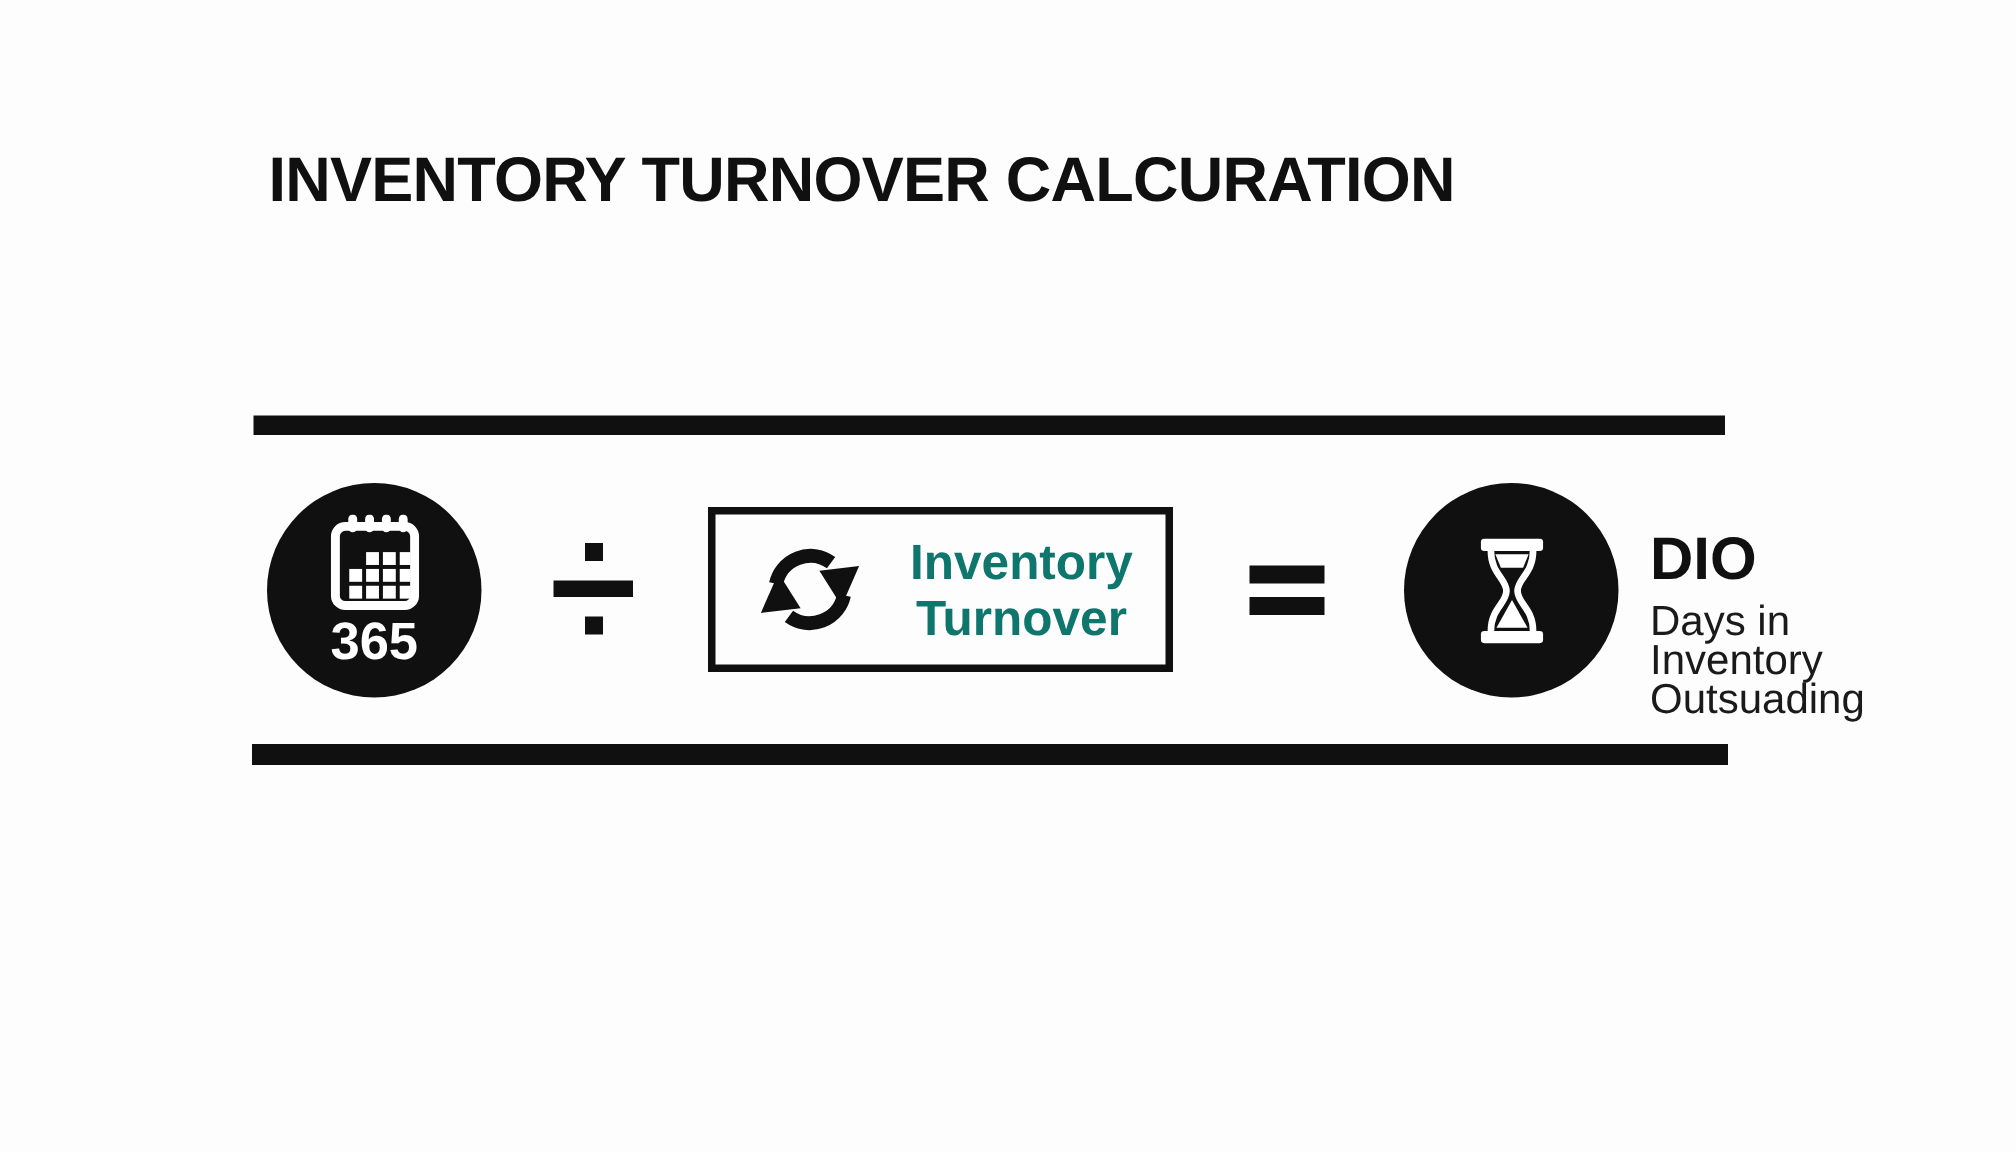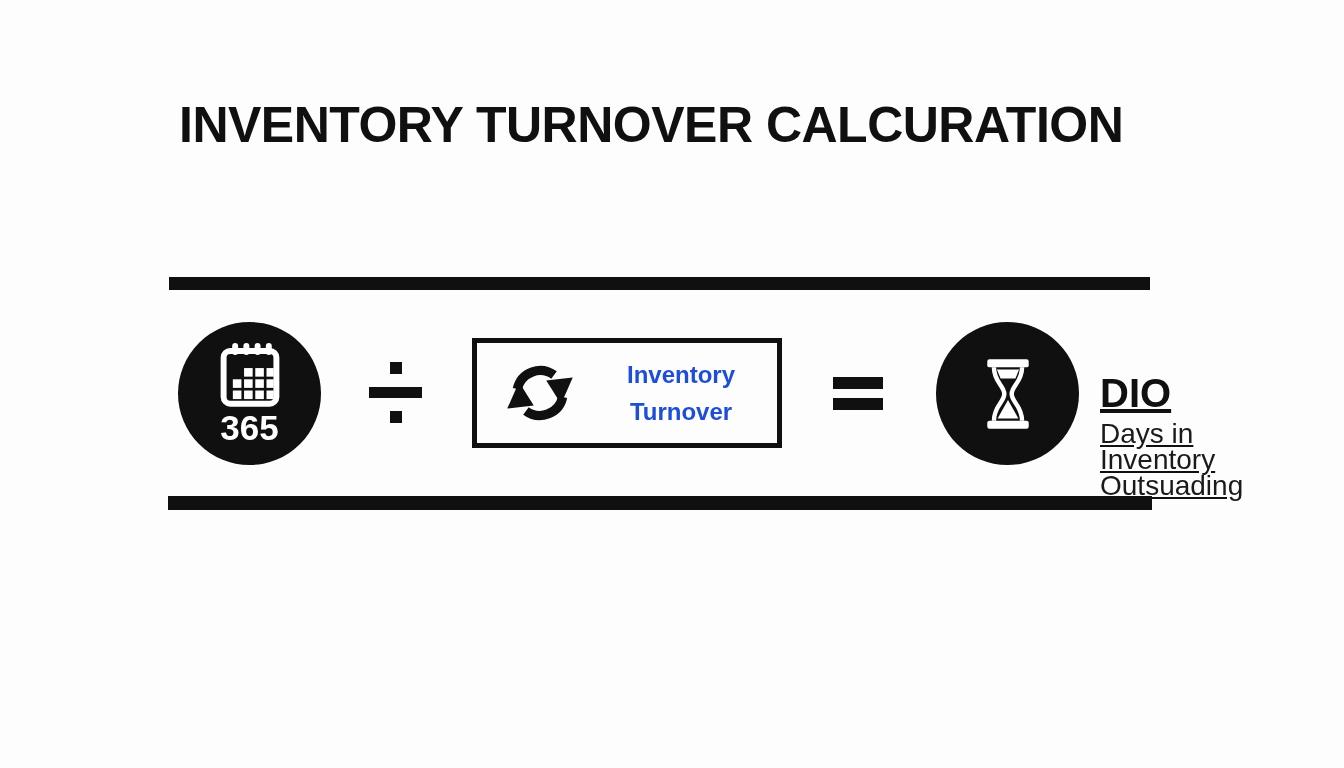--- a/index.html
+++ b/index.html
@@ -11,21 +11,21 @@
   }
   .canvas {
     position: relative;
     width: 1344px; height: 768px;
     background: #fdfdfd;
     color: #101010;
   }
   .page-title {
     position: absolute;
     left: 179px; top: 96px;
-    font-size: 50px;
+    font-size: 42px;
     font-weight: 700;
     letter-spacing: -0.5px;
     color: #101010;
     white-space: nowrap;
   }
   .rule {
     position: absolute;
     background: #101010;
   }
   .rule-top { left: 169px; top: 277px; width: 981px; height: 13px; }
@@ -72,32 +72,31 @@
     left: 472px; top: 338px;
     width: 310px; height: 110px;
     border: 5px solid #101010;
     background: #fdfdfd;
     display: flex; align-items: center;
     padding-left: 24px;
   }
   .turnover-box .box-label {
     width: 188px;
     text-align: center;
-    font-size: 24px;
+    font-size: 33px;
     font-weight: 700;
     line-height: 37px;
-    color: #1d4ed8;
+    color: #0f766e;
     margin-left: 8px;
   }
 
   .dio-text {
     position: absolute;
-    left: 1100px; top: 372px;
+    left: 1100px; top: 352px;
     width: 185px;
-    text-decoration: underline;
   }
   .dio-abbr {
     font-size: 40px;
     font-weight: 700;
     line-height: 42px;
     color: #101010;
   }
   .dio-desc {
     margin-top: 7px;
     font-size: 28px;

